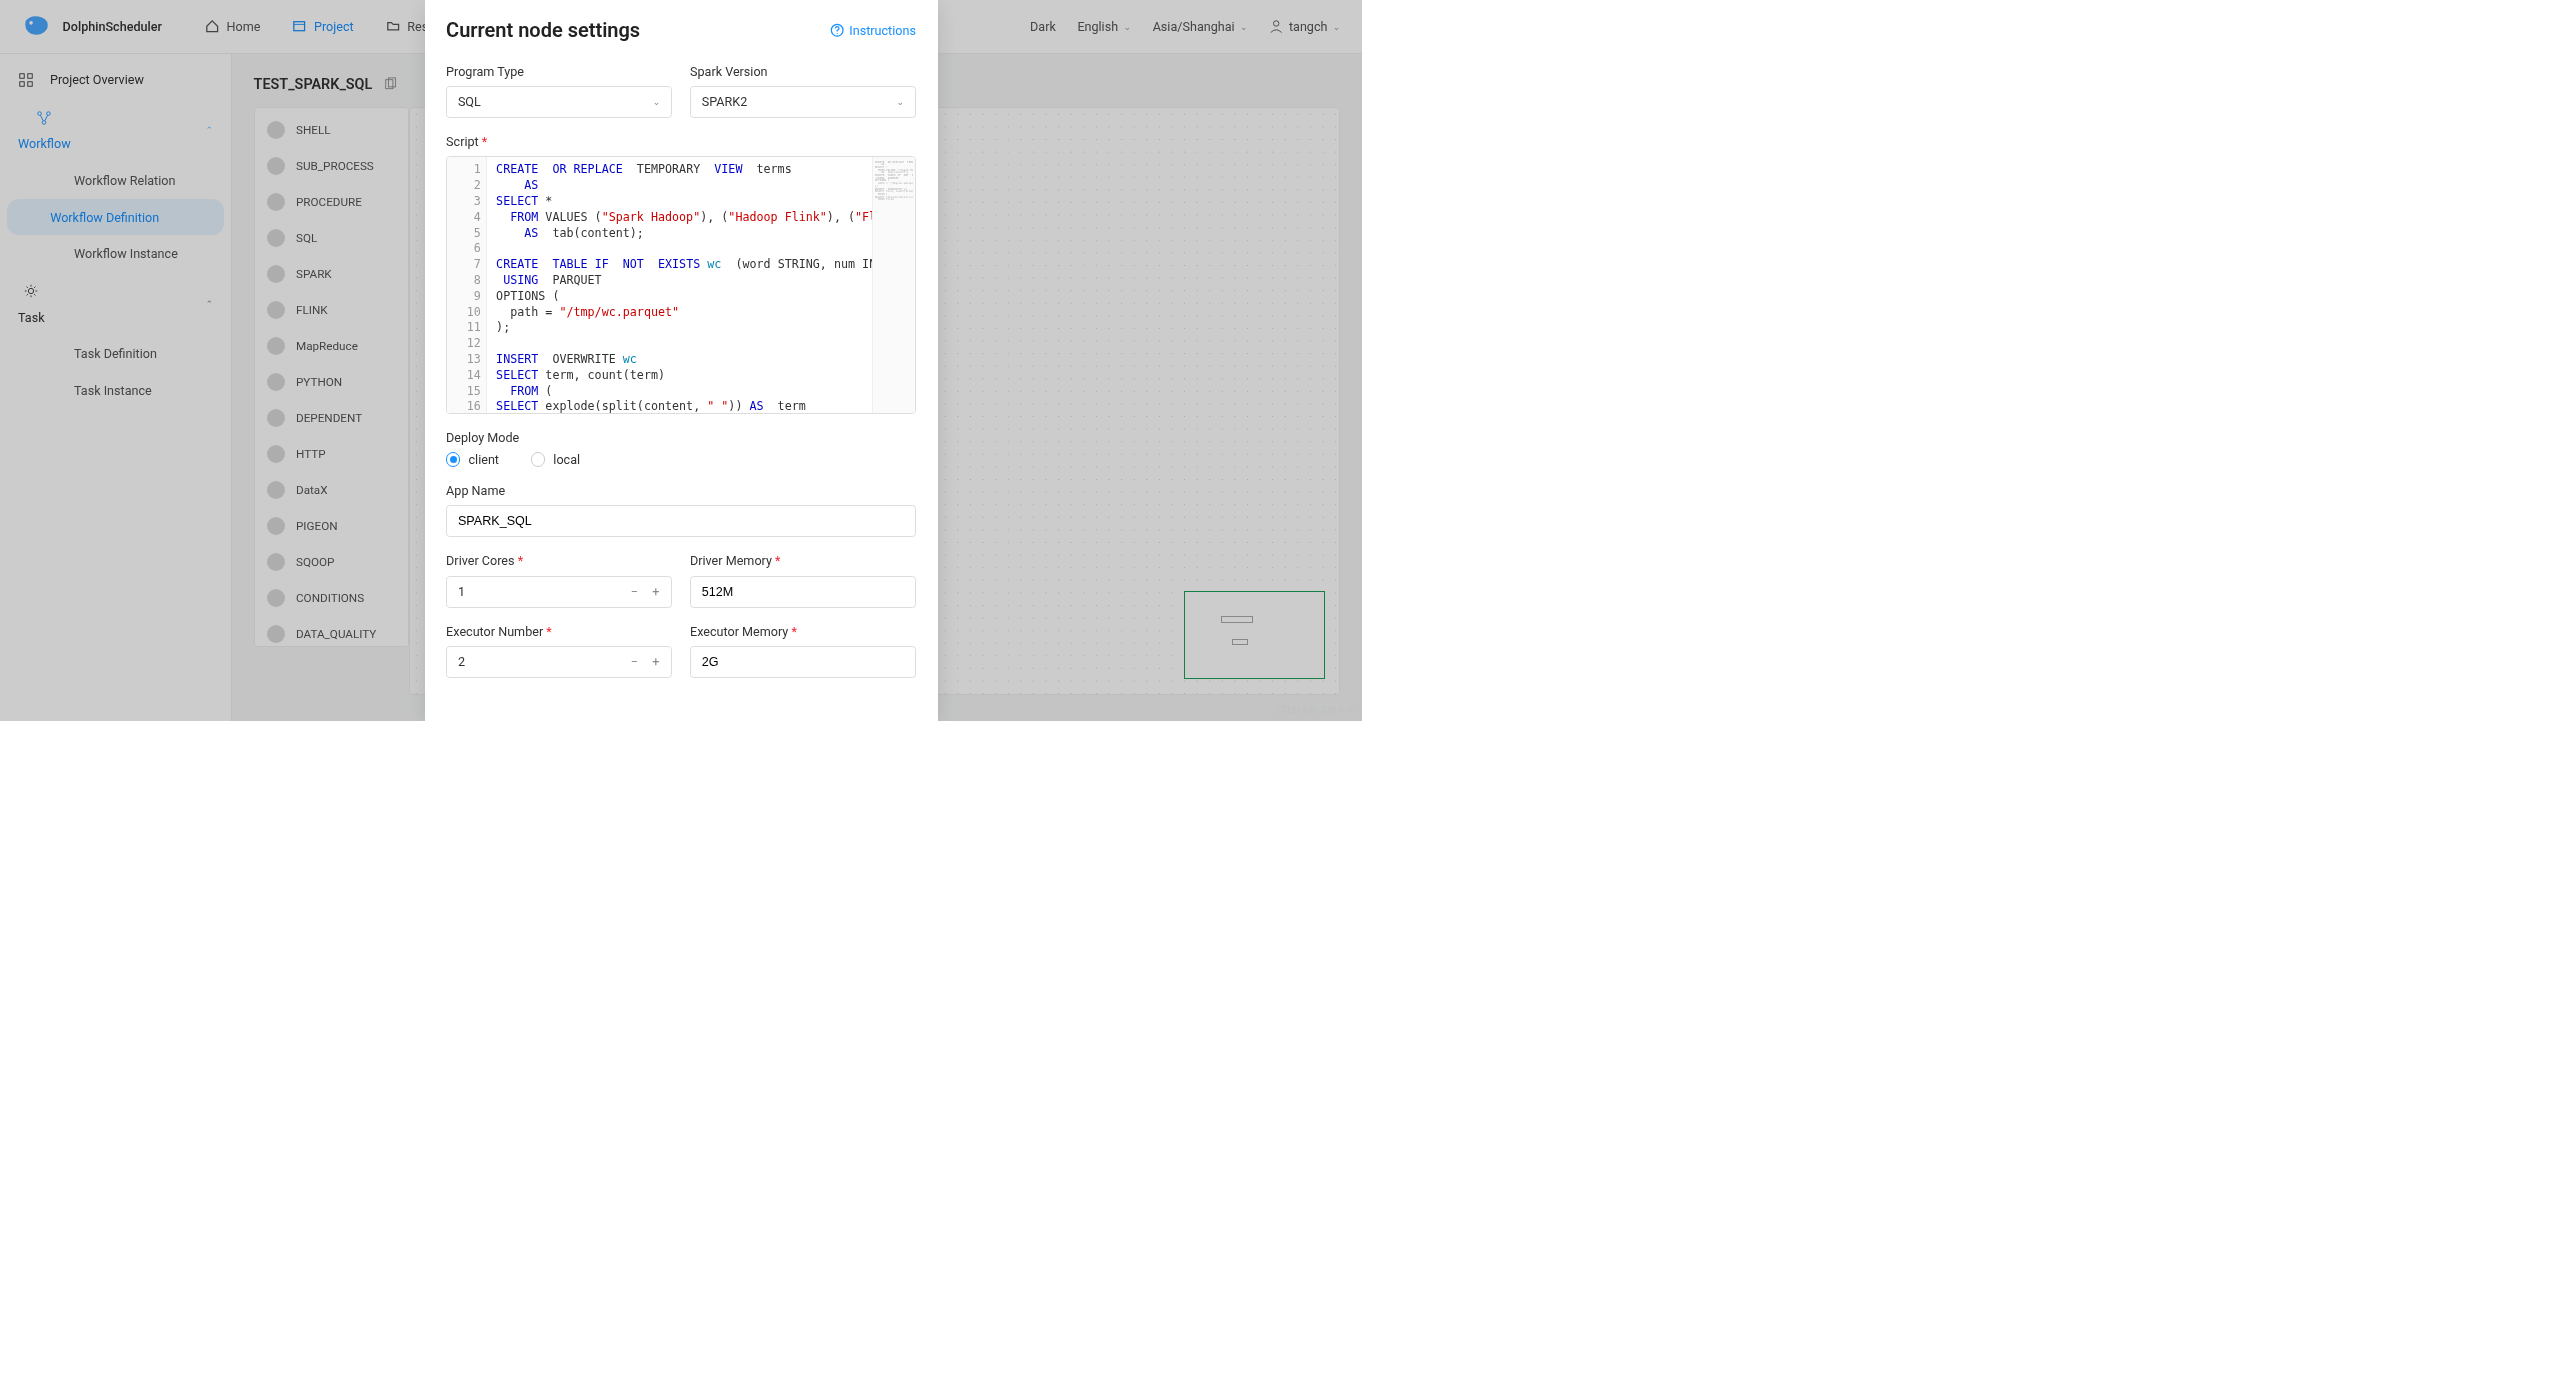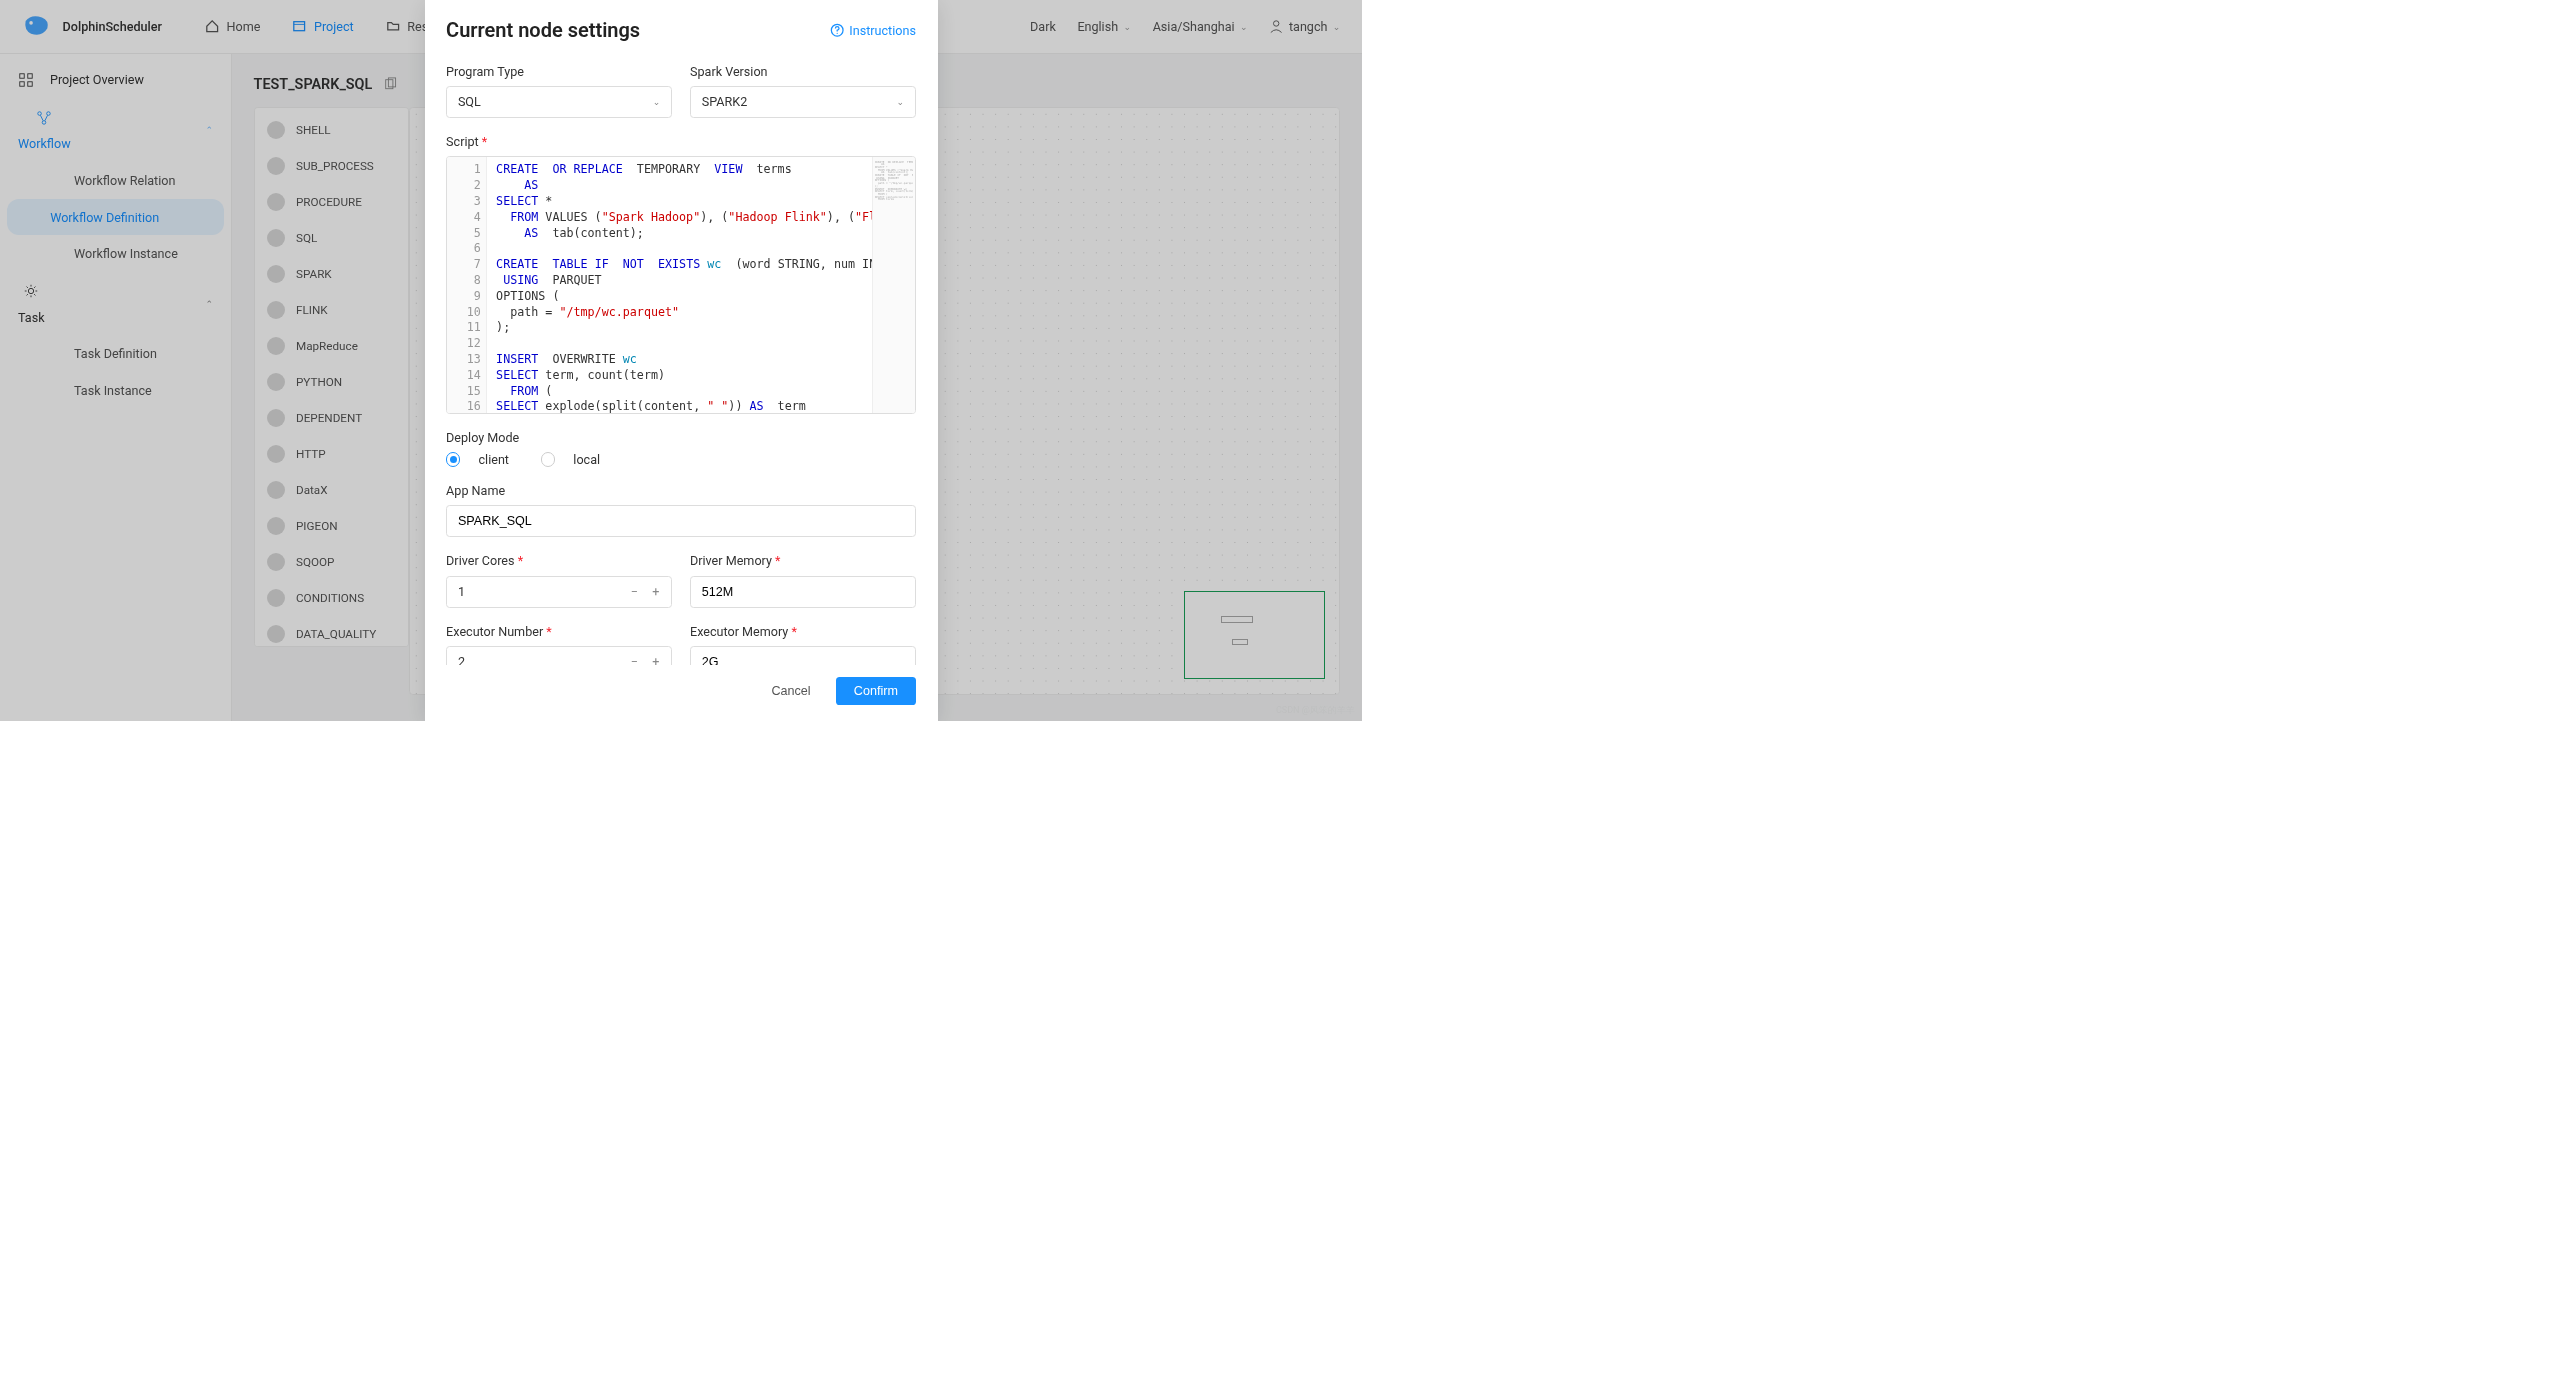--- a/index.html
+++ b/index.html
@@ -118,21 +118,21 @@
 }
 .code-map {
   width: 43px; background: #fafafa; border-left: 0.9px solid #eee; font-size: 2.7px;
   padding: 3.6px 1.8px; color: #aaa; overflow: hidden; line-height: 2.7px;
 }
 .kw { color: #0000cc; }
 .kw2 { color: #0000cc; }
 .str { color: #cc0000; }
 .ident { color: #0086b3; }
 .radio-group { display: flex; gap: 32px; margin-bottom: 3.6px; }
-.radio-item { display: flex; align-items: center; gap: 18px; cursor: pointer; text-align: center; }
+.radio-item { display: flex; align-items: center; gap: 8px; cursor: pointer; text-align: center; }
 .radio {
   width: 14.4px; height: 14.4px; border-radius: 50%; border: 0.9px solid #ccc;
   display: flex; align-items: center; justify-content: center;
 }
 .radio.checked { border-color: #1890ff; }
 .radio.checked::after {
   content: ''; width: 7.2px; height: 7.2px; border-radius: 50%; background: #1890ff;
 }
 .modal-footer {
   padding: 10.8px 21.6px 16px; display: flex; justify-content: flex-end; gap: 14.4px;
@@ -466,22 +466,18 @@
           </div>
           <div class="form-col">
             <label class="form-label">
               <span>Executor Memory</span> <span class="req">*</span>
             </label>
             <input class="input" value="2G" style="">
           </div>
         </div>
       </div>
 
-      <div class="modal-footer">
-        <button class="btn-cancel">Cancel</button>
-        <button class="btn-confirm">Confirm</button>
-      </div>
     </div>
   </div>
 
   <div class="watermark">CSDN @风笨的羊羊</div>
 </div>
 
 
 </body></html>

